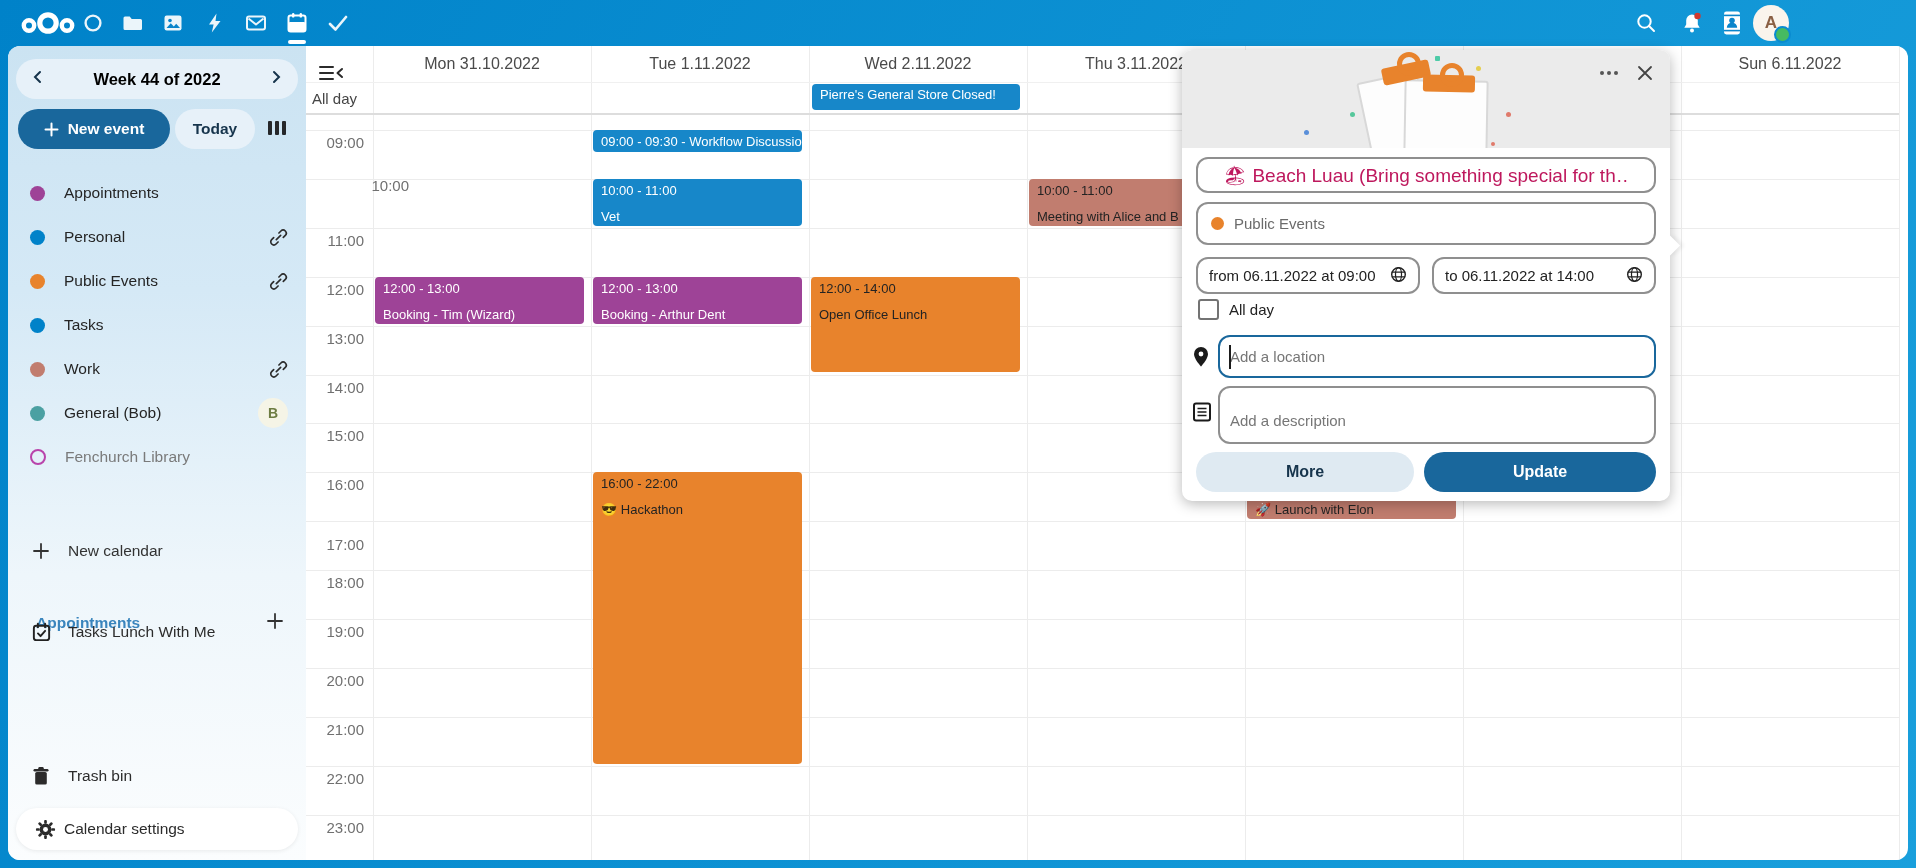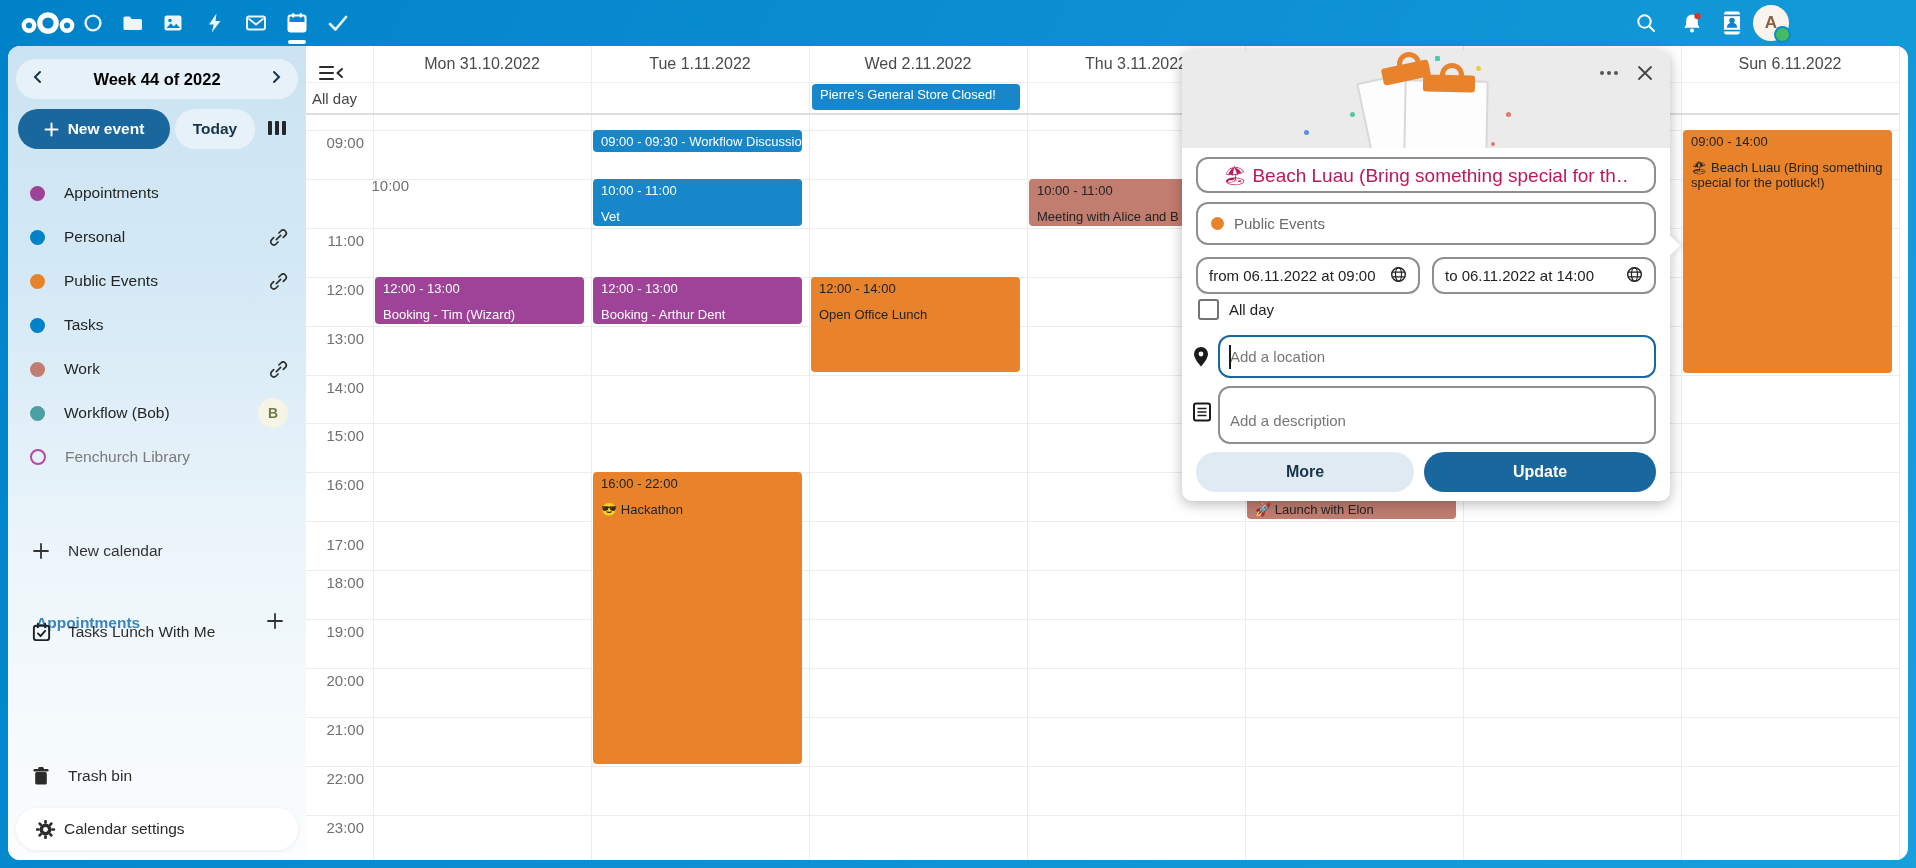--- a/index.html
+++ b/index.html
@@ -227,21 +227,21 @@
           <span class="cal-dot" style="background: rgb(193, 125, 111);"></span>
           <span class="cal-lbl">Work</span>
           <span class="cal-trail">
             <svg width="19" height="19" viewBox="0 0 22 22">
               <path d="M8.5,13.5 L13.5,8.5 M10.5,16.2 l-2.3,2.3 a3.6,3.6 0 0 1 -5.1,-5.1 l2.3,-2.3 M11.5,5.8 l2.3,-2.3 a3.6,3.6 0 0 1 5.1,5.1 l-2.3,2.3" fill="none" stroke="#2b2b2b" stroke-width="1.9" stroke-linecap="round"></path>
             </svg>
           </span>
         </div>
         <div class="cal-row" style="top: 347px;">
           <span class="cal-dot" style="background: rgb(75, 160, 162);"></span>
-          <span class="cal-lbl">Workflow (Bob)</span>
+          <span class="cal-lbl">General (Bob)</span>
           <span class="cal-trail">
             <span class="b-badge">B</span>
           </span>
         </div>
         <div class="cal-row" style="top: 391px;">
           <span class="cal-dot" style="background: transparent; border: 2.5px solid rgb(185, 68, 171); width: 12px; height: 12px;"></span>
           <span class="cal-lbl" style="color: rgb(122, 122, 122);">Fenchurch Library</span>
         </div>
       </div>
 
@@ -399,24 +399,20 @@
           <div class="etitle">Meeting with Alice and B</div>
         </div>
         <div class="event" style="background: rgb(232, 131, 44); color: rgb(35, 35, 35); left: 287px; width: 209px; top: 359.3px; height: 291.4px;">
           <div class="etime">16:00 - 22:00</div>
           <div class="etitle">😎 Hackathon</div>
         </div>
         <div class="event" style="background: rgb(193, 125, 111); color: rgb(35, 35, 35); left: 941px; width: 209px; top: 359.3px; height: 46.9px;">
           <div class="etime">16:00 - 17:00</div>
           <div class="etitle">🚀 Launch with Elon</div>
         </div>
-        <div class="event" style="background: rgb(232, 131, 44); color: rgb(35, 35, 35); left: 1377px; width: 209px; top: 17px; height: 242.5px;">
-          <div class="etime">09:00 - 14:00</div>
-          <div class="etitle">🏖 Beach Luau (Bring something special for the potluck!)</div>
-        </div>
       </div>
 
   </div>
 </div>
 
 <div class="popup">
   <div class="popup-arrow"></div>
   <div class="banner">
     <div class="paper" style="left:182px;top:26px;width:58px;height:78px;transform:rotate(-12deg)"></div>
     <div class="paper" style="left:222px;top:30px;width:80px;height:72px;transform:rotate(1deg)"></div>

